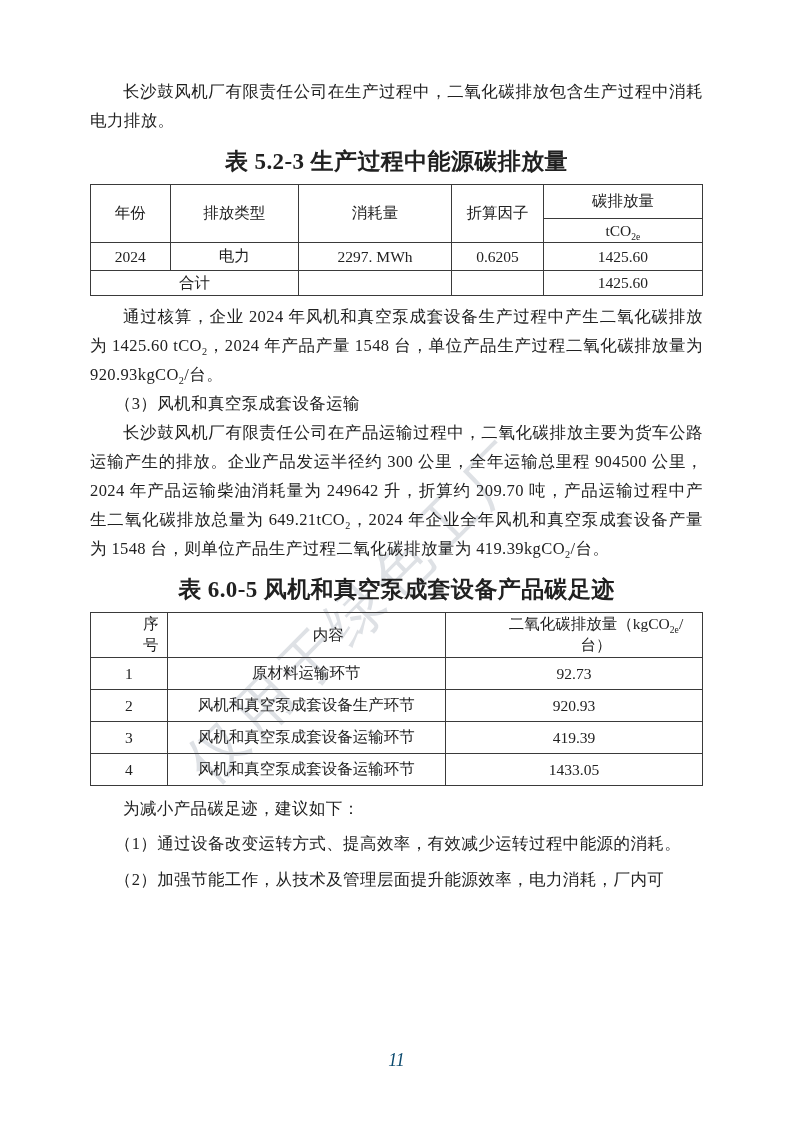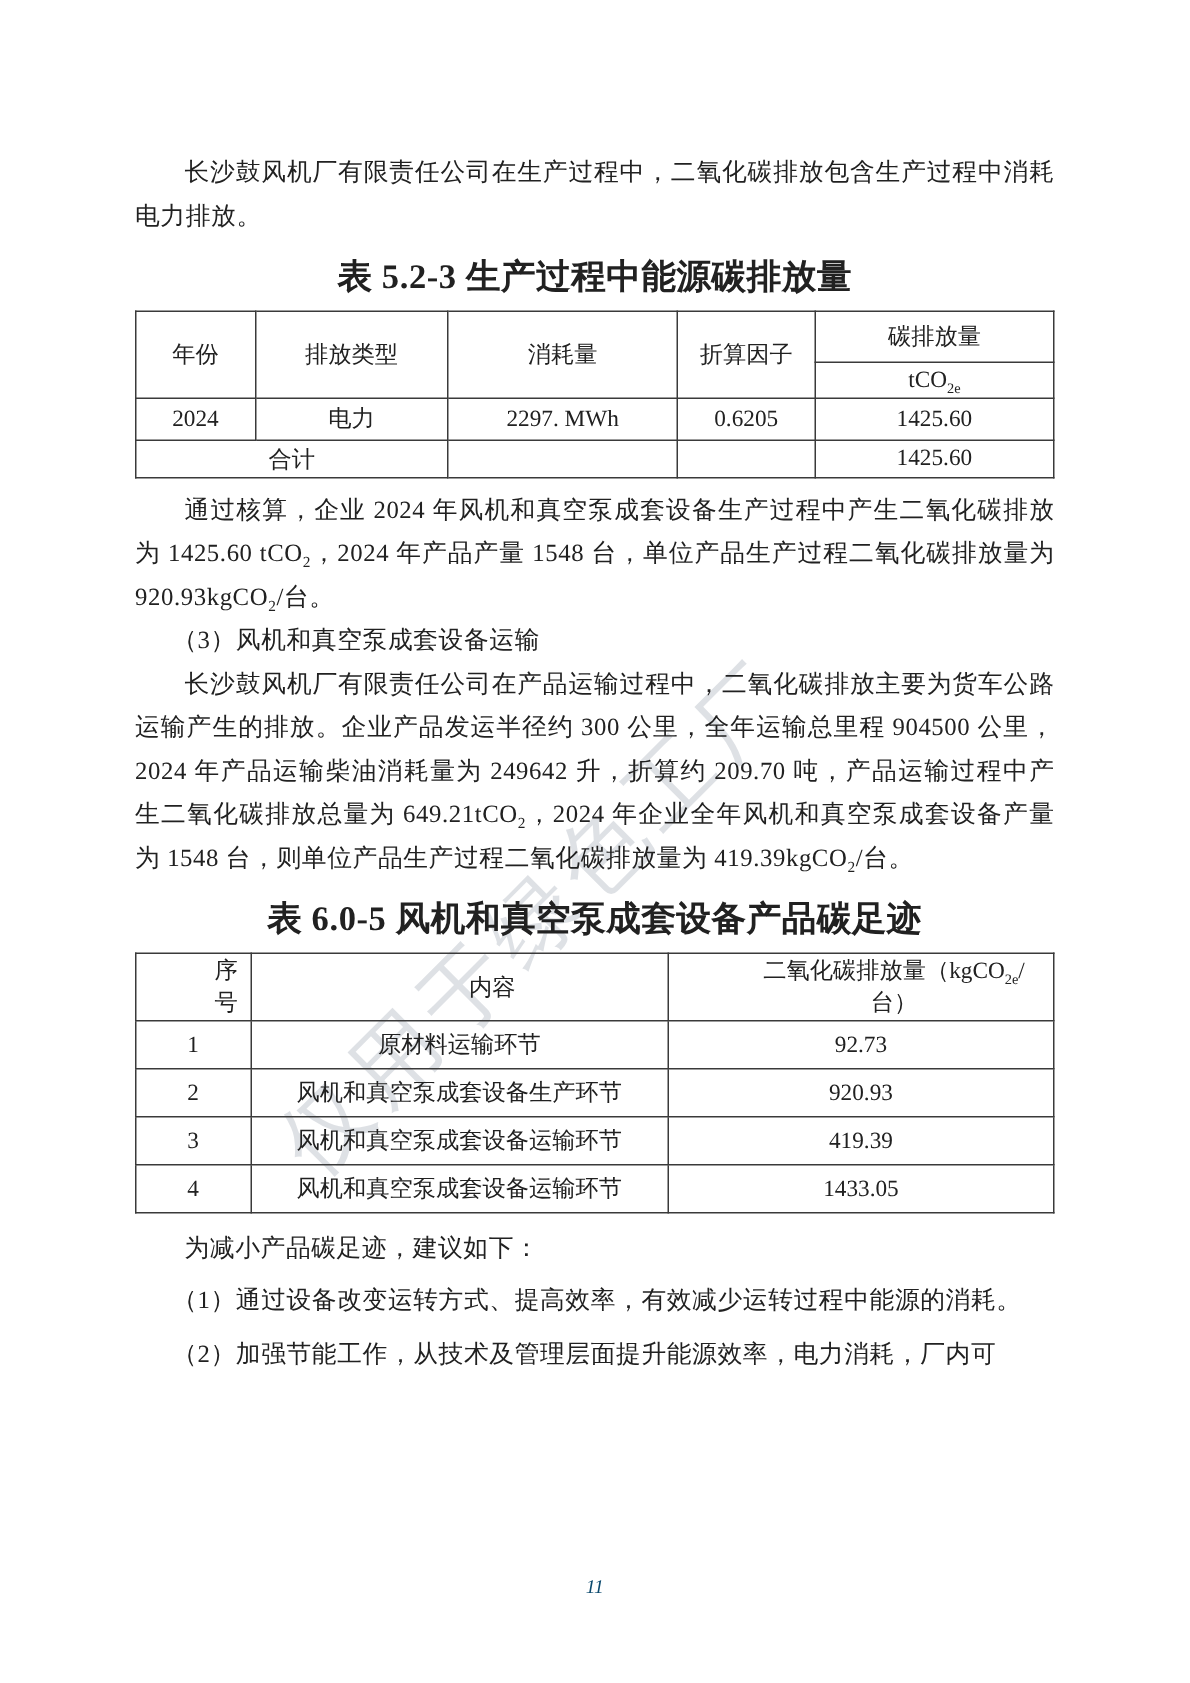--- a/index.html
+++ b/index.html
@@ -18,21 +18,21 @@
     transform-origin:left top;
     font-size:58px;
     letter-spacing:7px;
     color:rgba(168,177,186,0.38);
     white-space:nowrap;
     pointer-events:none;
     z-index:0;
   }
   .content {
     position:absolute;
-    left:90px; top:100px;
+    left:90px; top:77px;
     width:613px;
     z-index:1;
   }
   p {
     margin:0;
     font-size:16.5px;
     line-height:29px;
     text-align:justify;
     text-indent:2em;
     letter-spacing:0.4px;
@@ -68,21 +68,21 @@
   .t2 .row td { height:29px; }
   sub { font-size:0.62em; line-height:0; }
   .mt6 { margin-top:6px; }
   .mt7 { margin-top:7px; }
   .mt8 { margin-top:8px; }
   .page-number {
     position:absolute;
     top:1050px; left:0;
     width:100%;
     text-align:center;
-    font-size:13px;
+    font-size:18px;
     color:#0c4a6e;
     z-index:1;
     font-style:italic;
   }
 </style>
 </head>
 <body>
 
 <div class="page">
 

